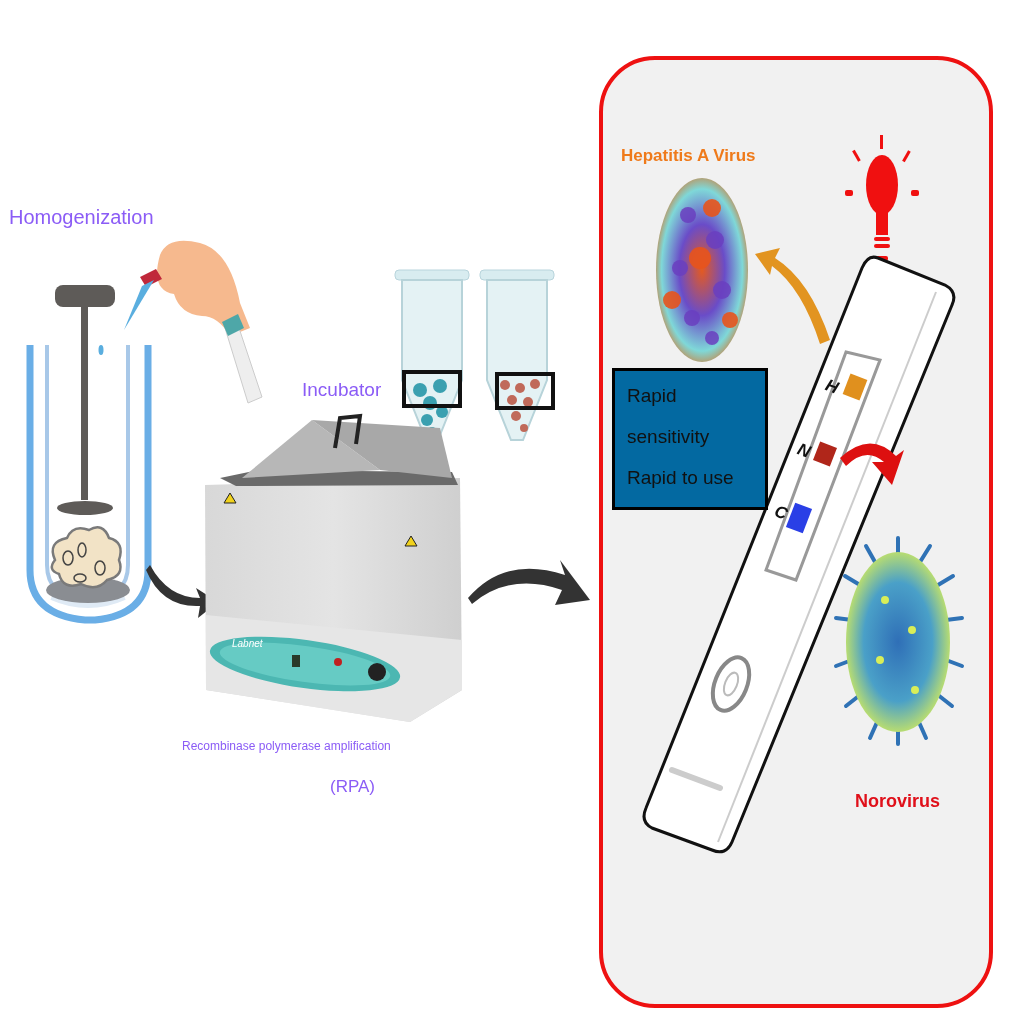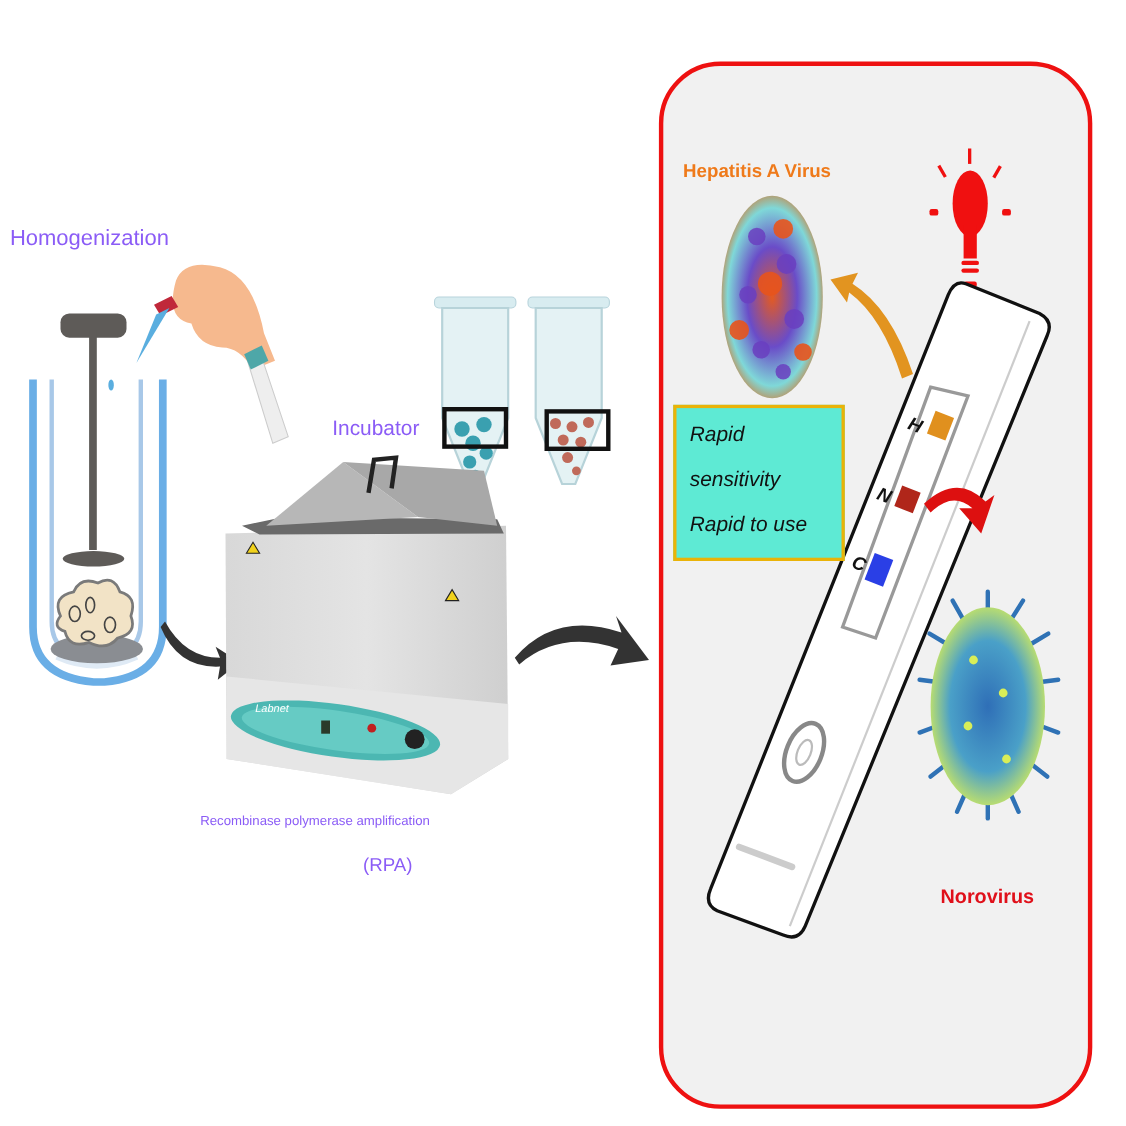--- a/index.html
+++ b/index.html
@@ -7,23 +7,23 @@
          font-family:"Liberation Sans", sans-serif; }
   .abs { position:absolute; }
   .label { color:#8b5cf6; white-space:nowrap; }
   #homog-label { left:9px; top:206px; font-size:20px; }
   #incubator-label { left:302px; top:379px; font-size:19px;text-align:right; }
   #rpa-label { left:182px; top:739px; font-size:12px; }
   #rpa-abbr { left:330px; top:777px; font-size:17px; }
   #panel { left:599px; top:56px; width:386px; height:944px; border:4px solid #ee1111;
            border-radius:56px; background:#f1f1f1; }
   #hav-label { left:621px; top:118px; font-size:17px; font-weight:bold; color:#ef7a1a;margin-top:28px; }
-  #noro-label { left:855px; top:791px; font-size:18px; font-weight:bold; color:#e0101a;margin-top:14px; }
-  #features-box { left:612px; top:368px; width:150px; height:136px; border:3px solid #eab308;
-                  background:#5eead4;font-style:italic; }
+  #noro-label { left:855px; top:791px; font-size:18px; font-weight:bold; color:#e0101a; }
+  #features-box { left:612px; top:368px; width:150px; height:136px; border:3px solid #000000;
+                  background:#0369a1; }
   .feat { position:absolute; left:12px; font-size:19px; color:#111; }
   svg { position:absolute; left:0; top:0; }
 </style>
 </head>
 <body>
 
 <svg width="1024" height="1024" viewBox="0 0 1024 1024">
   <defs>
     <linearGradient id="bathBody" x1="0" x2="1" y1="0" y2="0">
       <stop offset="0" stop-color="#d8d8d8"></stop>

